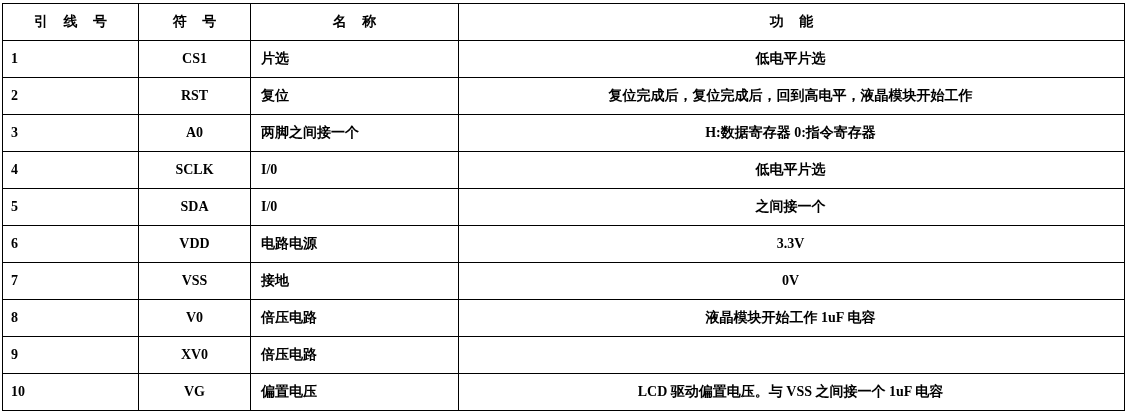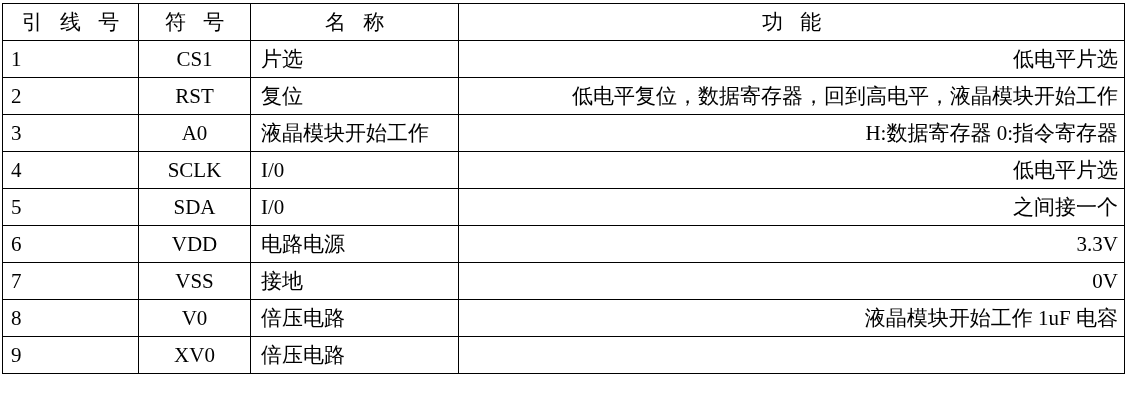--- a/index.html
+++ b/index.html
@@ -28,22 +28,22 @@
   table.pin-table col.c0 { width: 136px; }
   table.pin-table col.c1 { width: 112px; }
   table.pin-table col.c2 { width: 208px; }
   table.pin-table col.c3 { width: 666px; }
 
   table.pin-table th,
   table.pin-table td {
     border: 1px solid #000000;
     height: 36px;
     padding: 0 6px;
-    font-size: 21px;
-    font-weight: normal;
+    font-size: 14px;
+    font-weight: bold;
     vertical-align: middle;
     line-height: 1.15;
     white-space: nowrap;
     overflow: hidden;
   }
   
   table.pin-table thead th {
     text-align: center;
     letter-spacing: 6px;
     text-indent: 6px;
@@ -54,21 +54,21 @@
     padding-left: 8px;
   }
   table.pin-table td.col-sym {
     text-align: center;
   }
   table.pin-table td.col-name {
     text-align: left;
     padding-left: 10px;
   }
   table.pin-table td.col-func {
-    text-align: right;
+    text-align: center;
     padding-left: 4px;
   }
   .mono {
     font-family: "Liberation Serif", serif;
   }
 </style>
 </head>
 <body>
 
 <div id="page">
@@ -91,26 +91,26 @@
       <tr>
         <td class="col-no mono">1</td>
         <td class="col-sym mono">CS1</td>
         <td class="col-name">片选</td>
         <td class="col-func">低电平片选</td>
       </tr>
       <tr>
         <td class="col-no mono">2</td>
         <td class="col-sym mono">RST</td>
         <td class="col-name">复位</td>
-        <td class="col-func">低电平复位，数据寄存器，回到高电平，液晶模块开始工作</td>
+        <td class="col-func">复位完成后，复位完成后，回到高电平，液晶模块开始工作</td>
       </tr>
       <tr>
         <td class="col-no mono">3</td>
         <td class="col-sym mono">A0</td>
-        <td class="col-name">液晶模块开始工作</td>
+        <td class="col-name">两脚之间接一个</td>
         <td class="col-func">H:数据寄存器 0:指令寄存器</td>
       </tr>
       <tr>
         <td class="col-no mono">4</td>
         <td class="col-sym mono">SCLK</td>
         <td class="col-name mono">I/0</td>
         <td class="col-func">低电平片选</td>
       </tr>
       <tr>
         <td class="col-no mono">5</td>
@@ -135,15 +135,21 @@
         <td class="col-sym mono">V0</td>
         <td class="col-name">倍压电路</td>
         <td class="col-func">液晶模块开始工作 1uF 电容</td>
       </tr>
       <tr>
         <td class="col-no mono">9</td>
         <td class="col-sym mono">XV0</td>
         <td class="col-name">倍压电路</td>
         <td class="col-func"></td>
       </tr>
+      <tr>
+        <td class="col-no mono">10</td>
+        <td class="col-sym mono">VG</td>
+        <td class="col-name">偏置电压</td>
+        <td class="col-func">LCD 驱动偏置电压。与 VSS 之间接一个 1uF 电容</td>
+      </tr>
     </tbody>
   </table>
 </div>
 
 </body></html>

